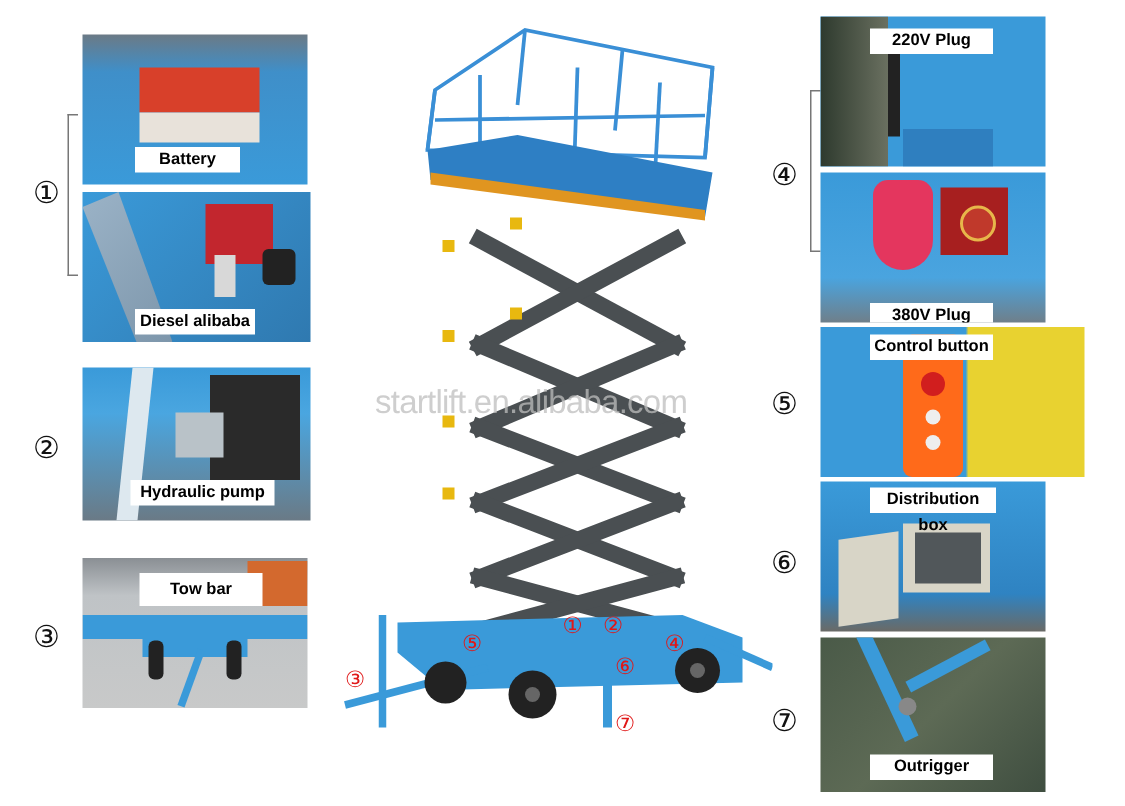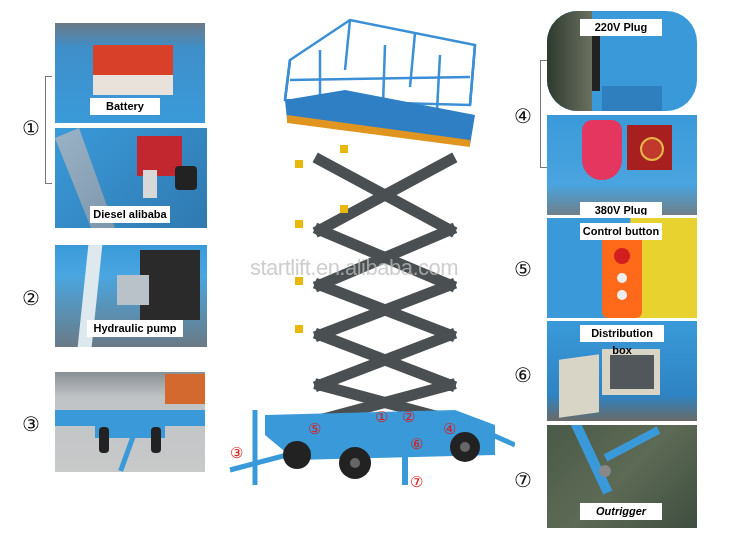--- a/index.html
+++ b/index.html
@@ -40,20 +40,21 @@
 </div>
 
 <div class="num" style="left:22px;top:412px;">③</div>
 <div class="photo" style="left:55px;top:372px;width:150px;height:100px;background:linear-gradient(180deg,#8a8f94 0%,#bfc3c6 25%,#c8c9c9 100%);">
   <div style="position:absolute;left:110px;top:2px;width:40px;height:30px;background:#d3692e;"></div>
   <div style="position:absolute;left:0;top:38px;width:150px;height:16px;background:#3a9ad9;"></div>
   <div style="position:absolute;left:40px;top:52px;width:70px;height:14px;background:#3a9ad9;"></div>
   <div style="position:absolute;left:44px;top:55px;width:10px;height:26px;background:#222;border-radius:4px;"></div>
   <div style="position:absolute;left:96px;top:55px;width:10px;height:26px;background:#222;border-radius:4px;"></div>
   <div style="position:absolute;left:70px;top:60px;width:5px;height:40px;background:#3a9ad9;transform:rotate(20deg);"></div>
+  <div class="label" style="left:38px;top:10px;width:82px;height:22px;line-height:22px;">Tow bar</div>
 </div>
 
 <div style="position:absolute;left:225px;top:15px;width:290px;height:480px;">
   <svg width="290" height="480" viewBox="0 0 290 480">
 
     <g stroke="#3a8fd6" stroke-width="2.5" fill="none">
       <polygon points="65,45 125,5 250,30 245,90 60,85"></polygon>
       <line x1="65" y1="45" x2="60" y2="85"></line>
         <line x1="125" y1="5" x2="120" y2="55"></line>
       <line x1="250" y1="30" x2="245" y2="90"></line>
@@ -105,50 +106,50 @@
   <div class="rnum" style="left:218px;top:405px;">④</div>
   <div class="rnum" style="left:83px;top:405px;">⑤</div>
   <div class="rnum" style="left:185px;top:420px;">⑥</div>
   <div class="rnum" style="left:185px;top:458px;">⑦</div>
 </div>
 <div class="wm" style="left:250px;top:255px;">startlift.en.alibaba.com</div>
 
 <div class="bracket" style="left:540px;top:60px;height:106px;"></div>
 <div class="num" style="left:514px;top:104px;">④</div>
 
-<div class="photo" style="left:547px;top:11px;width:150px;height:100px;background:#3a9ad9;border-radius:31px;">
+<div class="photo" style="left:547px;top:11px;width:150px;height:100px;background:#3a9ad9;">
   <div style="position:absolute;left:0;top:0;width:45px;height:100px;background:linear-gradient(90deg,#2e3a2e,#6a7060);"></div>
   <div style="position:absolute;left:45px;top:25px;width:8px;height:55px;background:#222;"></div>
   <div style="position:absolute;left:55px;top:75px;width:60px;height:25px;background:#2f7fbf;"></div>
   <div class="label" style="left:33px;top:8px;width:82px;">220V Plug</div>
 </div>
 
 <div class="photo" style="left:547px;top:115px;width:150px;height:100px;background:linear-gradient(180deg,#3a9ad9 0%,#4aa4df 70%,#6f7f8a 100%);">
   <div style="position:absolute;left:35px;top:5px;width:40px;height:60px;background:#e4365e;border-radius:10px 10px 20px 20px;"></div>
   <div style="position:absolute;left:80px;top:10px;width:45px;height:45px;background:#a71f1f;"></div>
   <div style="position:absolute;left:93px;top:22px;width:20px;height:20px;background:#c0392b;border-radius:50%;border:2px solid #e7b64a;"></div>
   <div class="label" style="left:33px;top:76px;width:82px;margin-top:11px;">380V Plug</div>
 </div>
 
 <div class="num" style="left:514px;top:257px;">⑤</div>
-<div class="photo" style="left:547px;top:218px;width:150px;height:100px;background:linear-gradient(90deg,#3a9ad9 0%,#3a9ad9 55%,#e8d230 56%,#e8d230 100%);">
+<div class="photo" style="left:547px;top:218px;width:150px;height:100px;background:linear-gradient(90deg,#3a9ad9 0%,#3a9ad9 55%,#e8d230 56%,#e8d230 100%);padding-left:26px;">
   <div style="position:absolute;left:55px;top:5px;width:40px;height:95px;background:#ff6a1a;border-radius:6px;"></div>
   <div style="position:absolute;left:67px;top:30px;width:16px;height:16px;background:#d11e1e;border-radius:50%;"></div>
   <div style="position:absolute;left:70px;top:55px;width:10px;height:10px;background:#eee;border-radius:50%;"></div>
   <div style="position:absolute;left:70px;top:72px;width:10px;height:10px;background:#eee;border-radius:50%;"></div>
   <div class="label" style="left:33px;top:5px;width:82px;">Control button</div>
 </div>
 
 <div class="num" style="left:514px;top:363px;">⑥</div>
 <div class="photo" style="left:547px;top:321px;width:150px;height:100px;background:linear-gradient(180deg,#3a9ad9 0%,#2f83c2 75%,#6a6a66 100%);">
   <div style="position:absolute;left:55px;top:28px;width:58px;height:46px;background:#d8d5c7;"></div>
   <div style="position:absolute;left:63px;top:34px;width:44px;height:34px;background:#51575a;"></div>
   <div style="position:absolute;left:12px;top:36px;width:40px;height:58px;background:#d8d5c7;transform:skewY(-8deg);"></div>
   <div class="label" style="left:33px;top:4px;width:84px;">Distribution box</div>
 </div>
 
 <div class="num" style="left:514px;top:468px;">⑦</div>
-<div class="photo" style="left:547px;top:425px;width:150px;height:103px;background:linear-gradient(135deg,#4a5a48 0%,#5d6a55 50%,#3f4e40 100%);font-style:italic;">
+<div class="photo" style="left:547px;top:425px;width:150px;height:103px;background:linear-gradient(135deg,#4a5a48 0%,#5d6a55 50%,#3f4e40 100%);">
   <div style="position:absolute;left:22px;top:-5px;width:10px;height:80px;background:#3a9ad9;transform:rotate(-25deg);transform-origin:top;"></div>
   <div style="position:absolute;left:55px;top:15px;width:60px;height:8px;background:#3a9ad9;transform:rotate(-28deg);"></div>
   <div style="position:absolute;left:52px;top:40px;width:12px;height:12px;background:#888;border-radius:50%;"></div>
   <div class="label" style="left:33px;top:78px;width:82px;">Outrigger</div>
 </div>
 
 </body></html>

